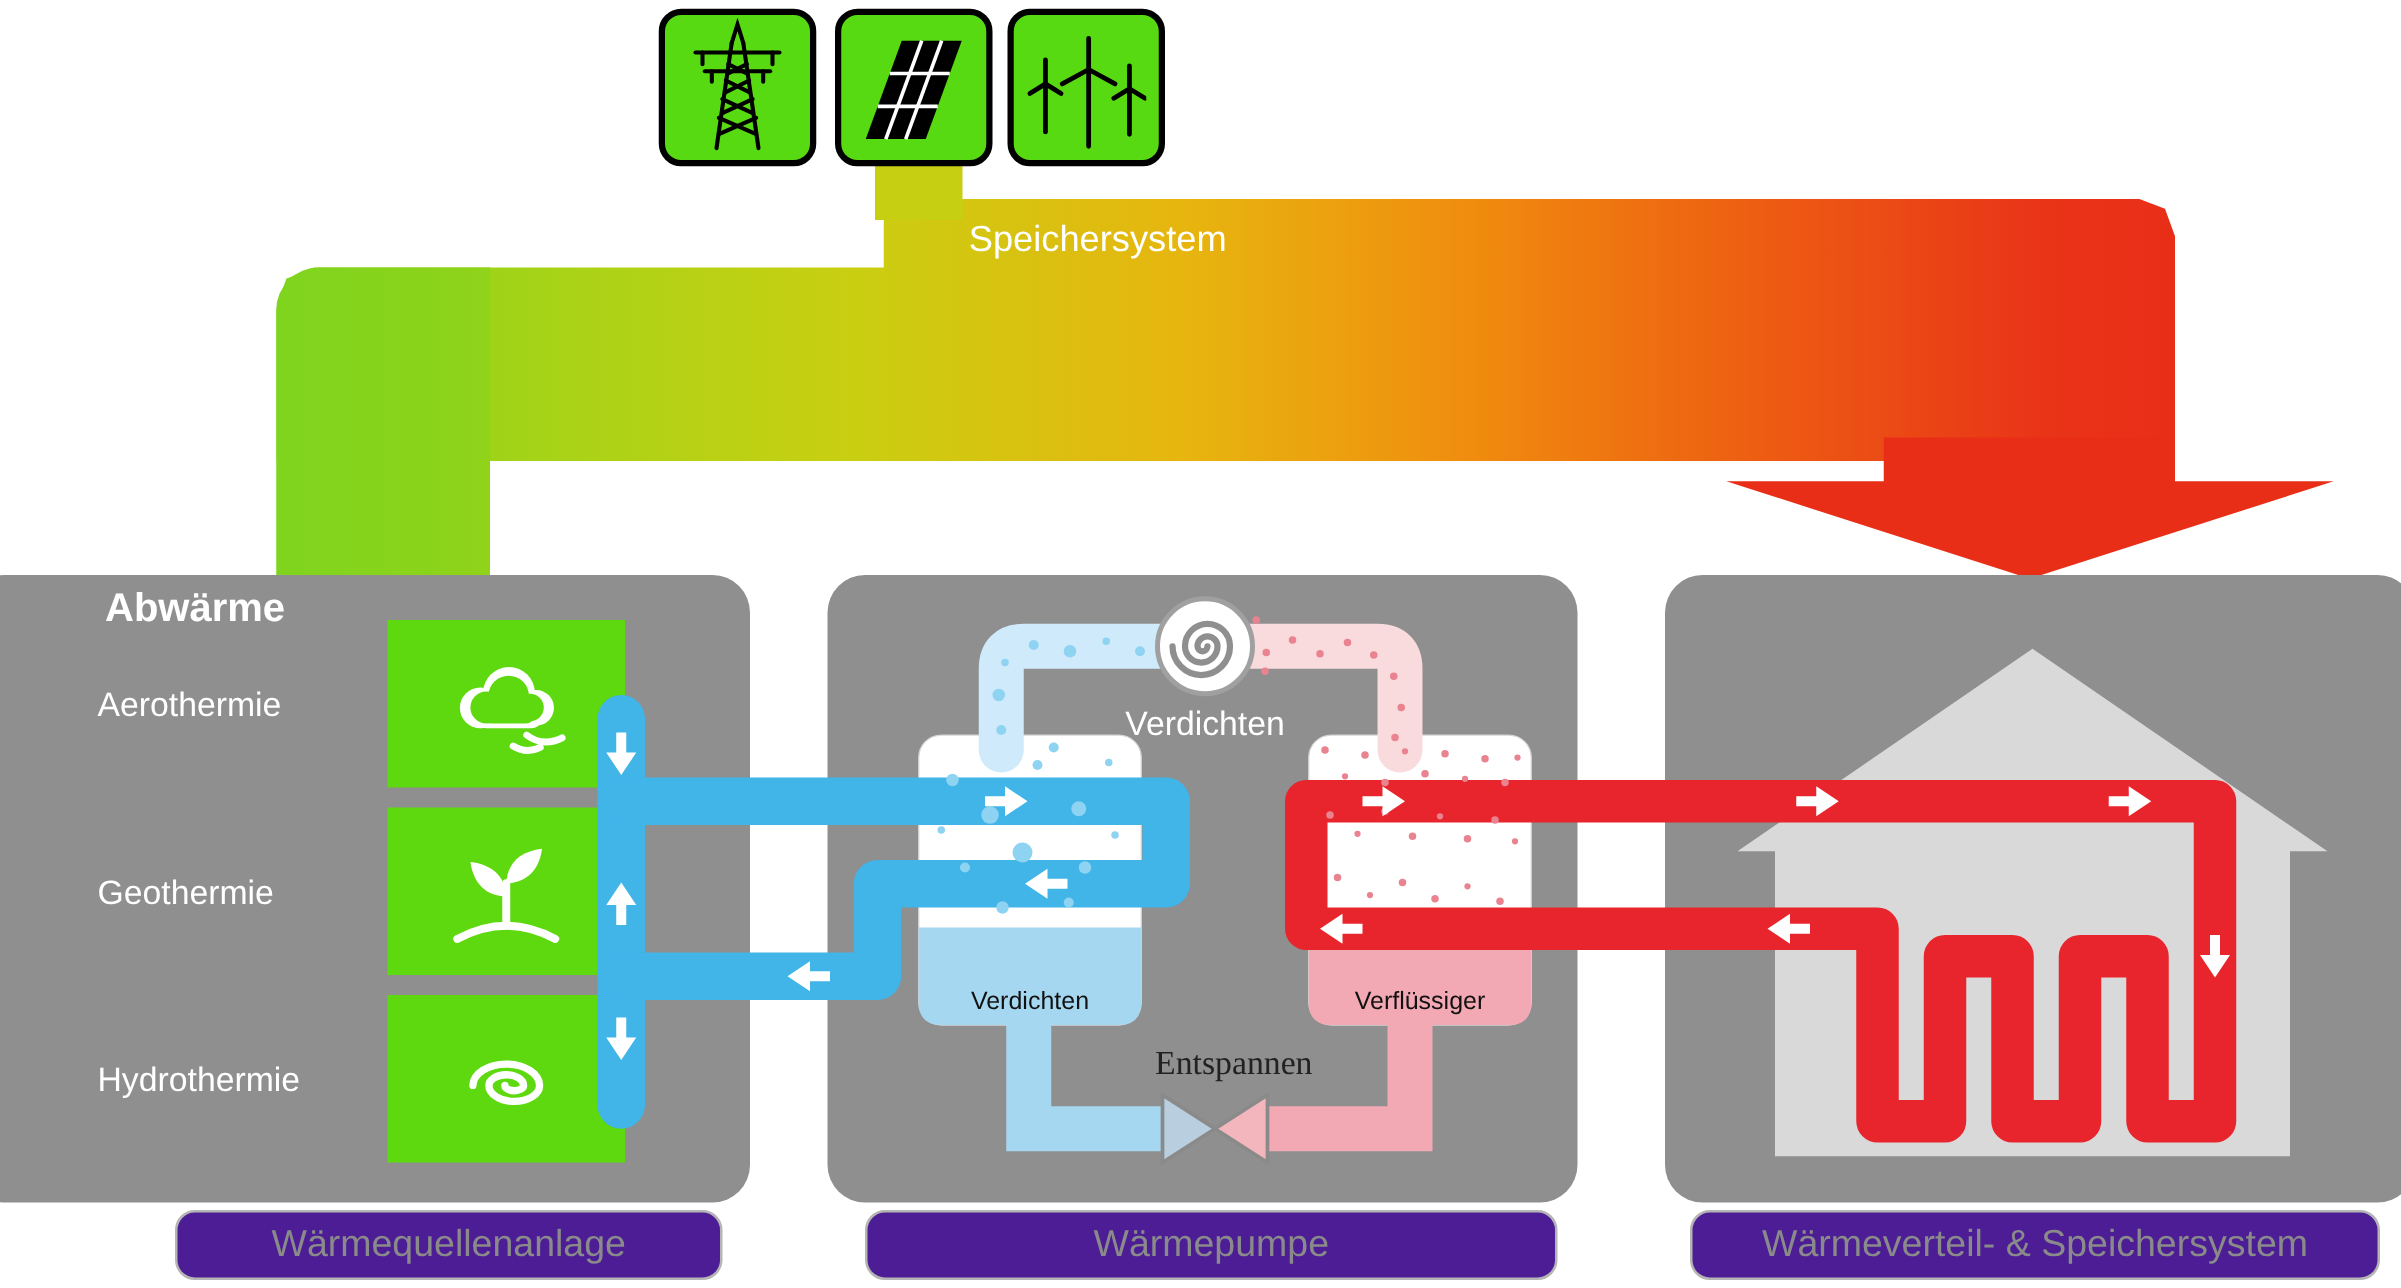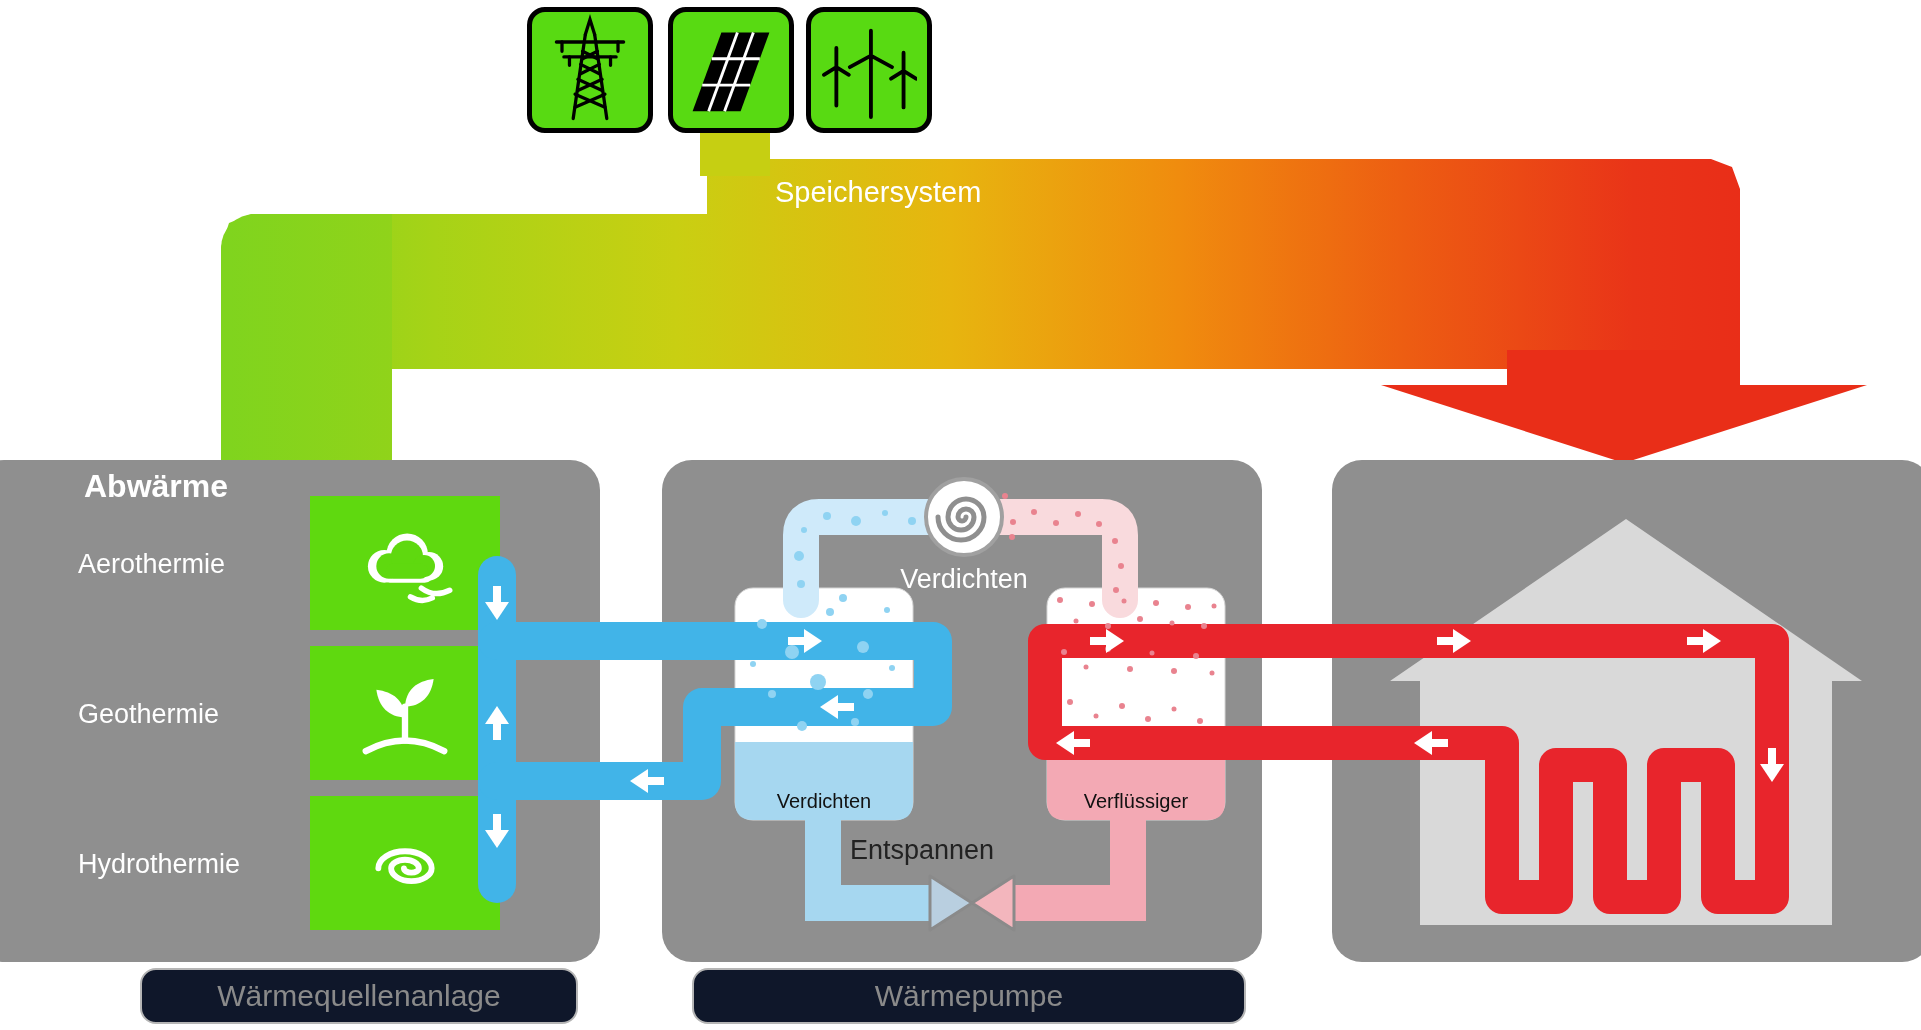--- a/index.html
+++ b/index.html
@@ -24,28 +24,28 @@
   .e1 { left:527px; } .e2 { left:668px; } .e3 { left:806px; }
 
   
   .txt { z-index:6; }
   .txt-antrieb { left:775px; top:176px; font-size:29px; color:#ffffff; }
   .txt-umwelt { left:236px; top:234px; font-size:29px; color:#ffffff; line-height:41px; }
   .txt-abwaerme { left:84px; top:468px; font-size:32px; font-weight:bold; color:#ffffff; }
   .src-label { left:78px; font-size:27px; color:#ffffff; }
   .s1 { top:549px; } .s2 { top:699px; } .s3 { top:849px; }
   .txt-verdichten { left:864px; top:564px; width:200px; text-align:center; font-size:27px; color:#ffffff; }
-  .txt-entspannen { left:850px; top:835px; width:200px; text-align:left; font-size:27px; color:#222222; }
+  .txt-entspannen { left:850px; top:835px; width:200px; text-align:right; font-size:27px; color:#222222;font-family:Liberation Serif, serif; }
   .hp-label { width:178px; text-align:center; font-size:20px; color:#111111; top:790px; }
   .lv { left:735px; } .lc { left:1047px; }
 
   
   .panel { top:460px; height:502px; background:#8f8f8f; border-radius:30px; z-index:2; }
   .p1 { left:-26px; width:626px; } .p2 { left:662px; width:600px; } .p3 { left:1332px; width:600px; }
-  .tab { top:968px; height:56px; background:#0f172a; border:2px solid #b5b5b5; border-radius:16px;
+  .tab { top:968px; height:56px; background:#4c1d95; border:2px solid #b5b5b5; border-radius:16px;
     color:#8a8a8a; font-size:30px; display:flex; align-items:center; justify-content:center; z-index:2; }
   .t1 { left:140px; width:438px; } .t2 { left:692px; width:554px; } .t3 { left:1352px; width:552px; }
 
   
   .tile { left:310px; width:190px; height:134px; background:#5fd90f; display:flex;
     align-items:center; justify-content:center; z-index:3; }
   .q1 { top:496px; } .q2 { top:646px; } .q3 { top:796px; }
 
   .overlay { left:0; top:0; z-index:4; pointer-events:none; }
 </style>
@@ -92,20 +92,23 @@
 
   <div class="abs panel p1"></div>
   <div class="abs panel p2"></div>
   <div class="abs panel p3"></div>
 
   <div class="abs tab t1">
     <span>Wärmequellenanlage</span>
   </div>
   <div class="abs tab t2">
     <span>Wärmepumpe</span>
+  </div>
+  <div class="abs tab t3">
+    <span>Wärmeverteil- &amp; Speichersystem</span>
   </div>
 
   <div class="abs tile q1">
     <svg width="120" height="100" viewBox="0 0 110 90">
       <g fill="#ffffff">
         <circle cx="36" cy="48" r="15"></circle>
           <circle cx="57" cy="37" r="19"></circle>
           <circle cx="77" cy="48" r="13"></circle>
         <rect x="32" y="45" width="50" height="18" rx="9"></rect>
       </g>

